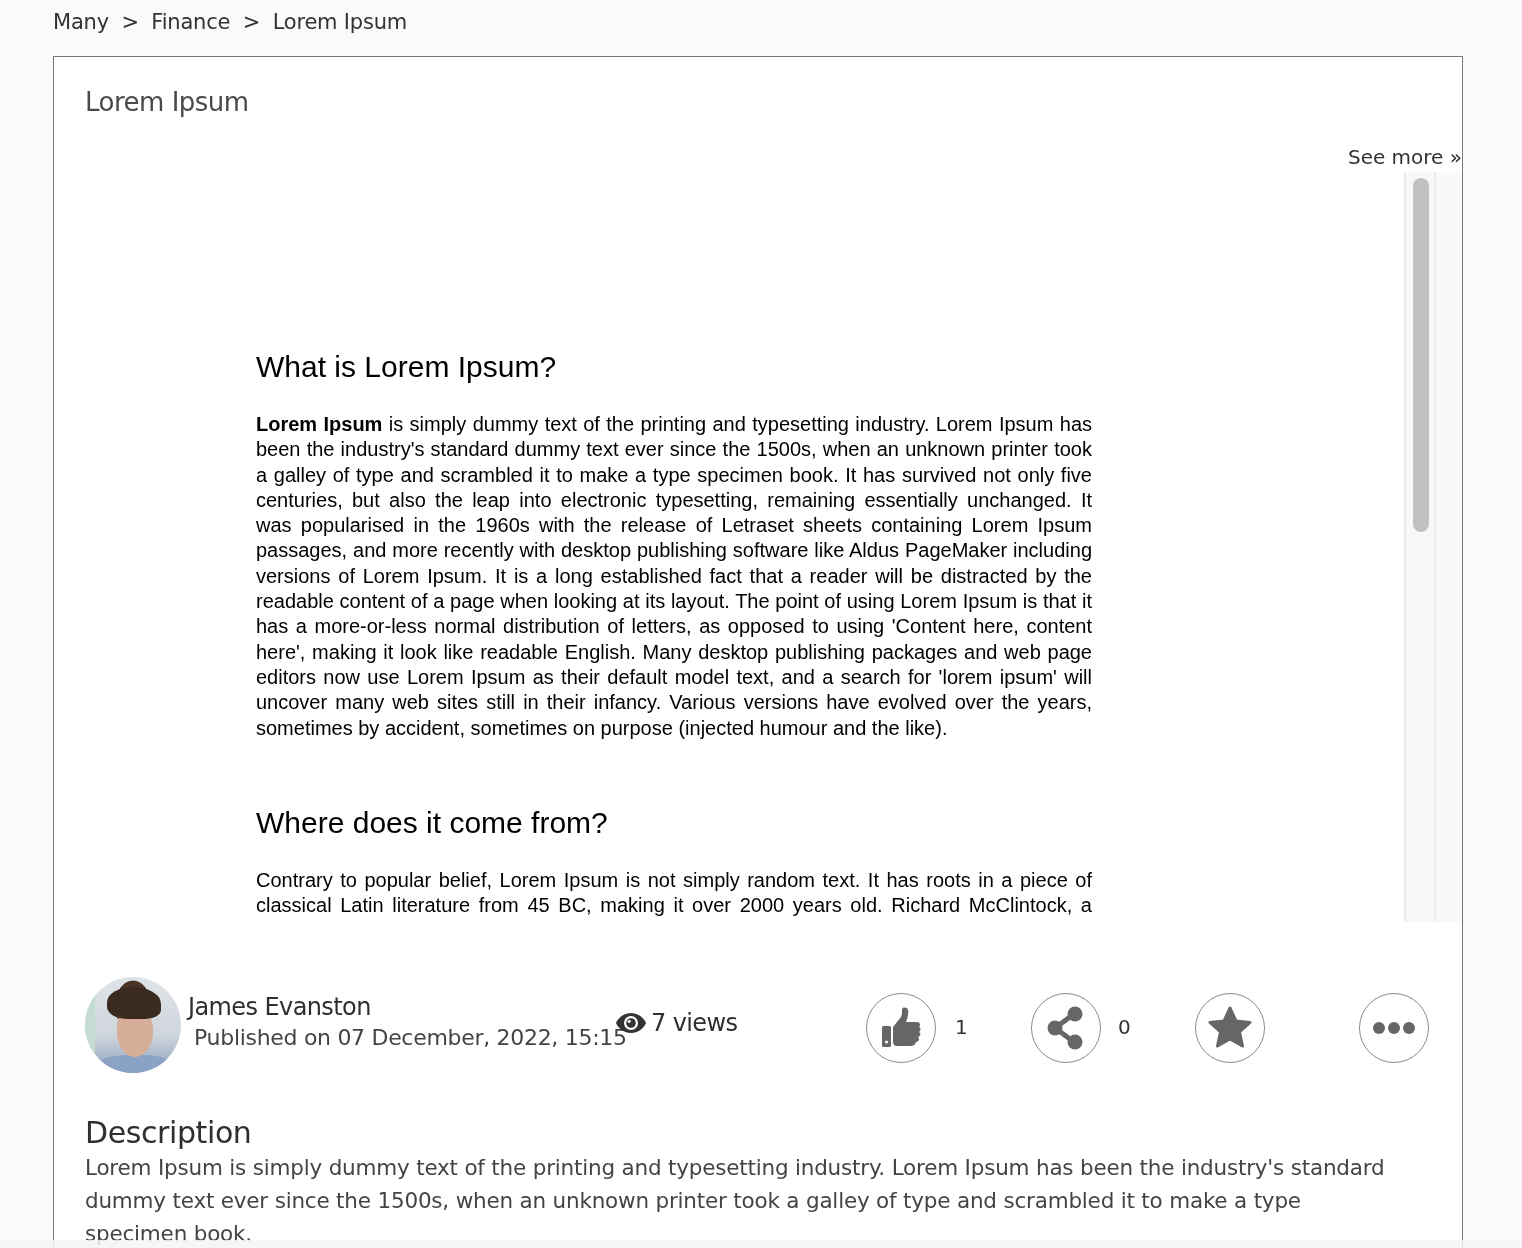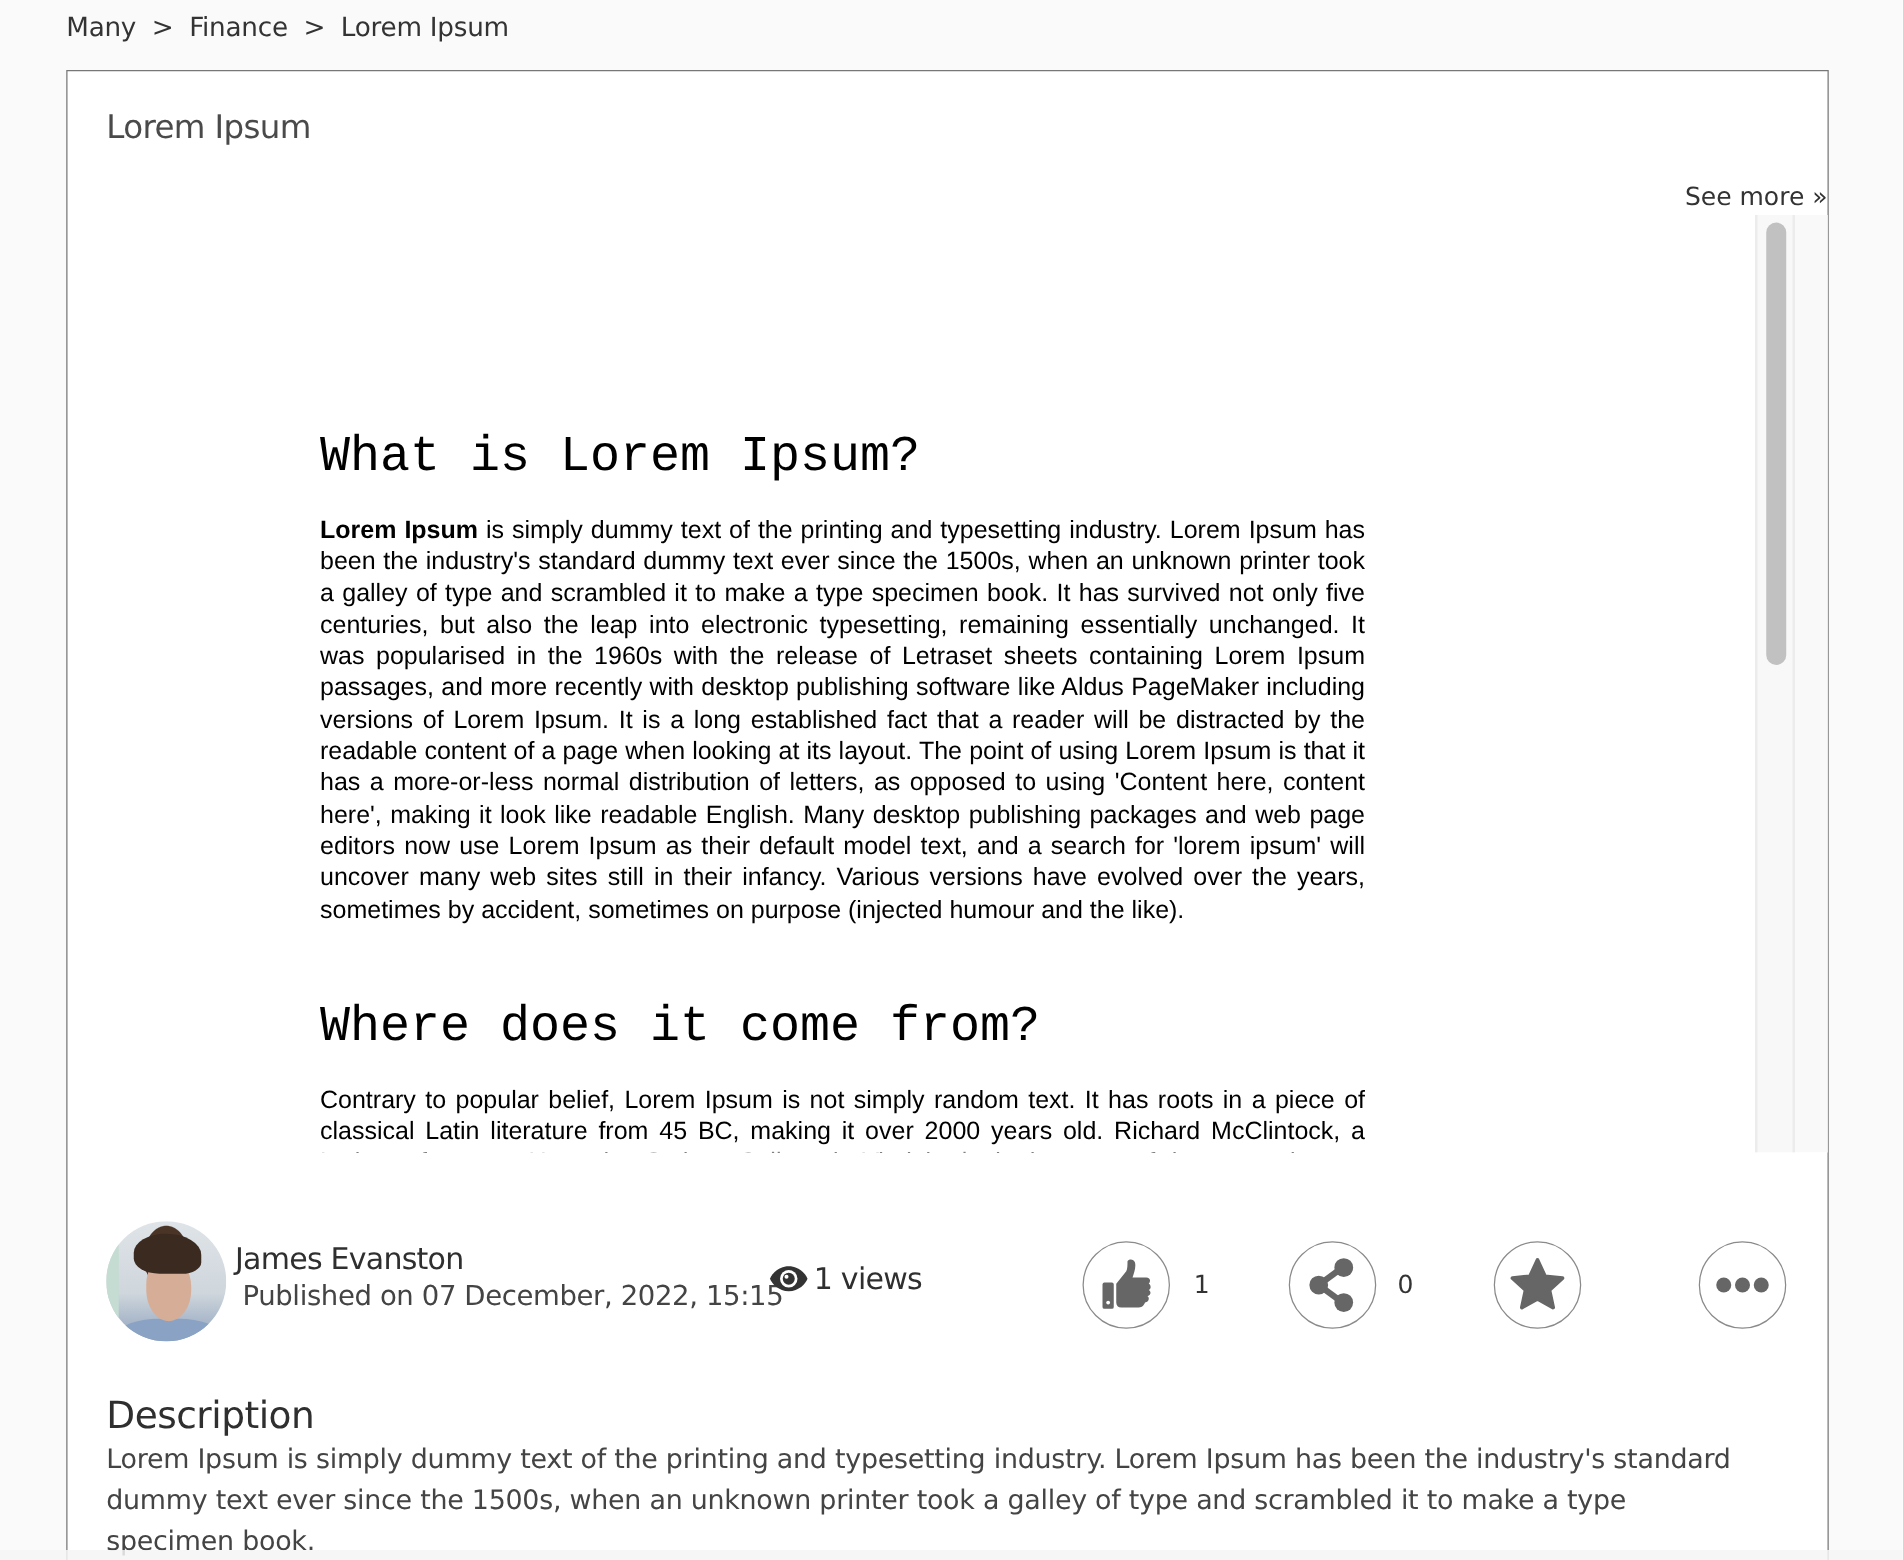--- a/index.html
+++ b/index.html
@@ -37,21 +37,21 @@
       position: absolute; left: 1px; top: 115px;
       width: 1407px; height: 750px;
       overflow: hidden;
       background: #fff;
     }
     .doc-content {
       position: absolute; left: 201px; top: 175px; width: 836px;
       font-family: "Liberation Sans", sans-serif; color: #000;
     }
     .doc-content h2 {
-      margin: 0; font-weight: normal; font-size: 40px; line-height: 40px; font-family: Liberation Mono, monospace;
+      margin: 0; font-weight: normal; font-size: 30px; line-height: 40px;
     }
     .doc-content p {
       margin: 0; font-size: 20px; line-height: 25.3px; text-align: justify;
     }
     .doc-content .p1 { margin-top: 25px; }
     .doc-content .h2b { margin-top: 62px; }
     .doc-content .p2 { margin-top: 25px; }
 
     .scroll-track {
       position: absolute; left: 1349px; top: 0;
@@ -168,21 +168,21 @@
     </div>
     <div class="author-name">James Evanston</div>
     <div class="published">Published on 07 December, 2022, 15:15</div>
     <div class="views">
       <svg width="32" height="22" viewBox="0 0 32 22">
         <path d="M16 1C8 1 2.5 7 1 11c1.5 4 7 10 15 10s13.5-6 15-10C29.5 7 24 1 16 1z" fill="#333"></path>
         <circle cx="16" cy="11" r="7" fill="#fff"></circle>
         <circle cx="16" cy="11" r="4.8" fill="#333"></circle>
         <circle cx="14.2" cy="9.3" r="1.6" fill="#fff"></circle>
       </svg>
-      <span>1 views</span>
+      <span>7 views</span>
     </div>
 
     <div class="action" style="left:781px;">
       <svg width="44" height="44" viewBox="0 0 44 44">
         <rect x="3" y="20" width="9" height="21" rx="1.5" fill="#666"></rect>
         <circle cx="7.5" cy="36" r="1.5" fill="#fff"></circle>
         <path d="M14 21 L22 11 C23 9 23 6 23 3 C24 1 28 1 29 4 C30 8 28 13 27 16 L38 16 C41 16 42 19 40 21 C42 22 42 25 40 26 C42 27 42 30 39 31 C41 32 40 36 37 36 C36 39 34 40 31 40 L18 40 C15.5 40 14 38.5 14 36 Z" fill="#666"></path>
       </svg>
     </div>
     <span class="count" style="left:870px;">1</span>

